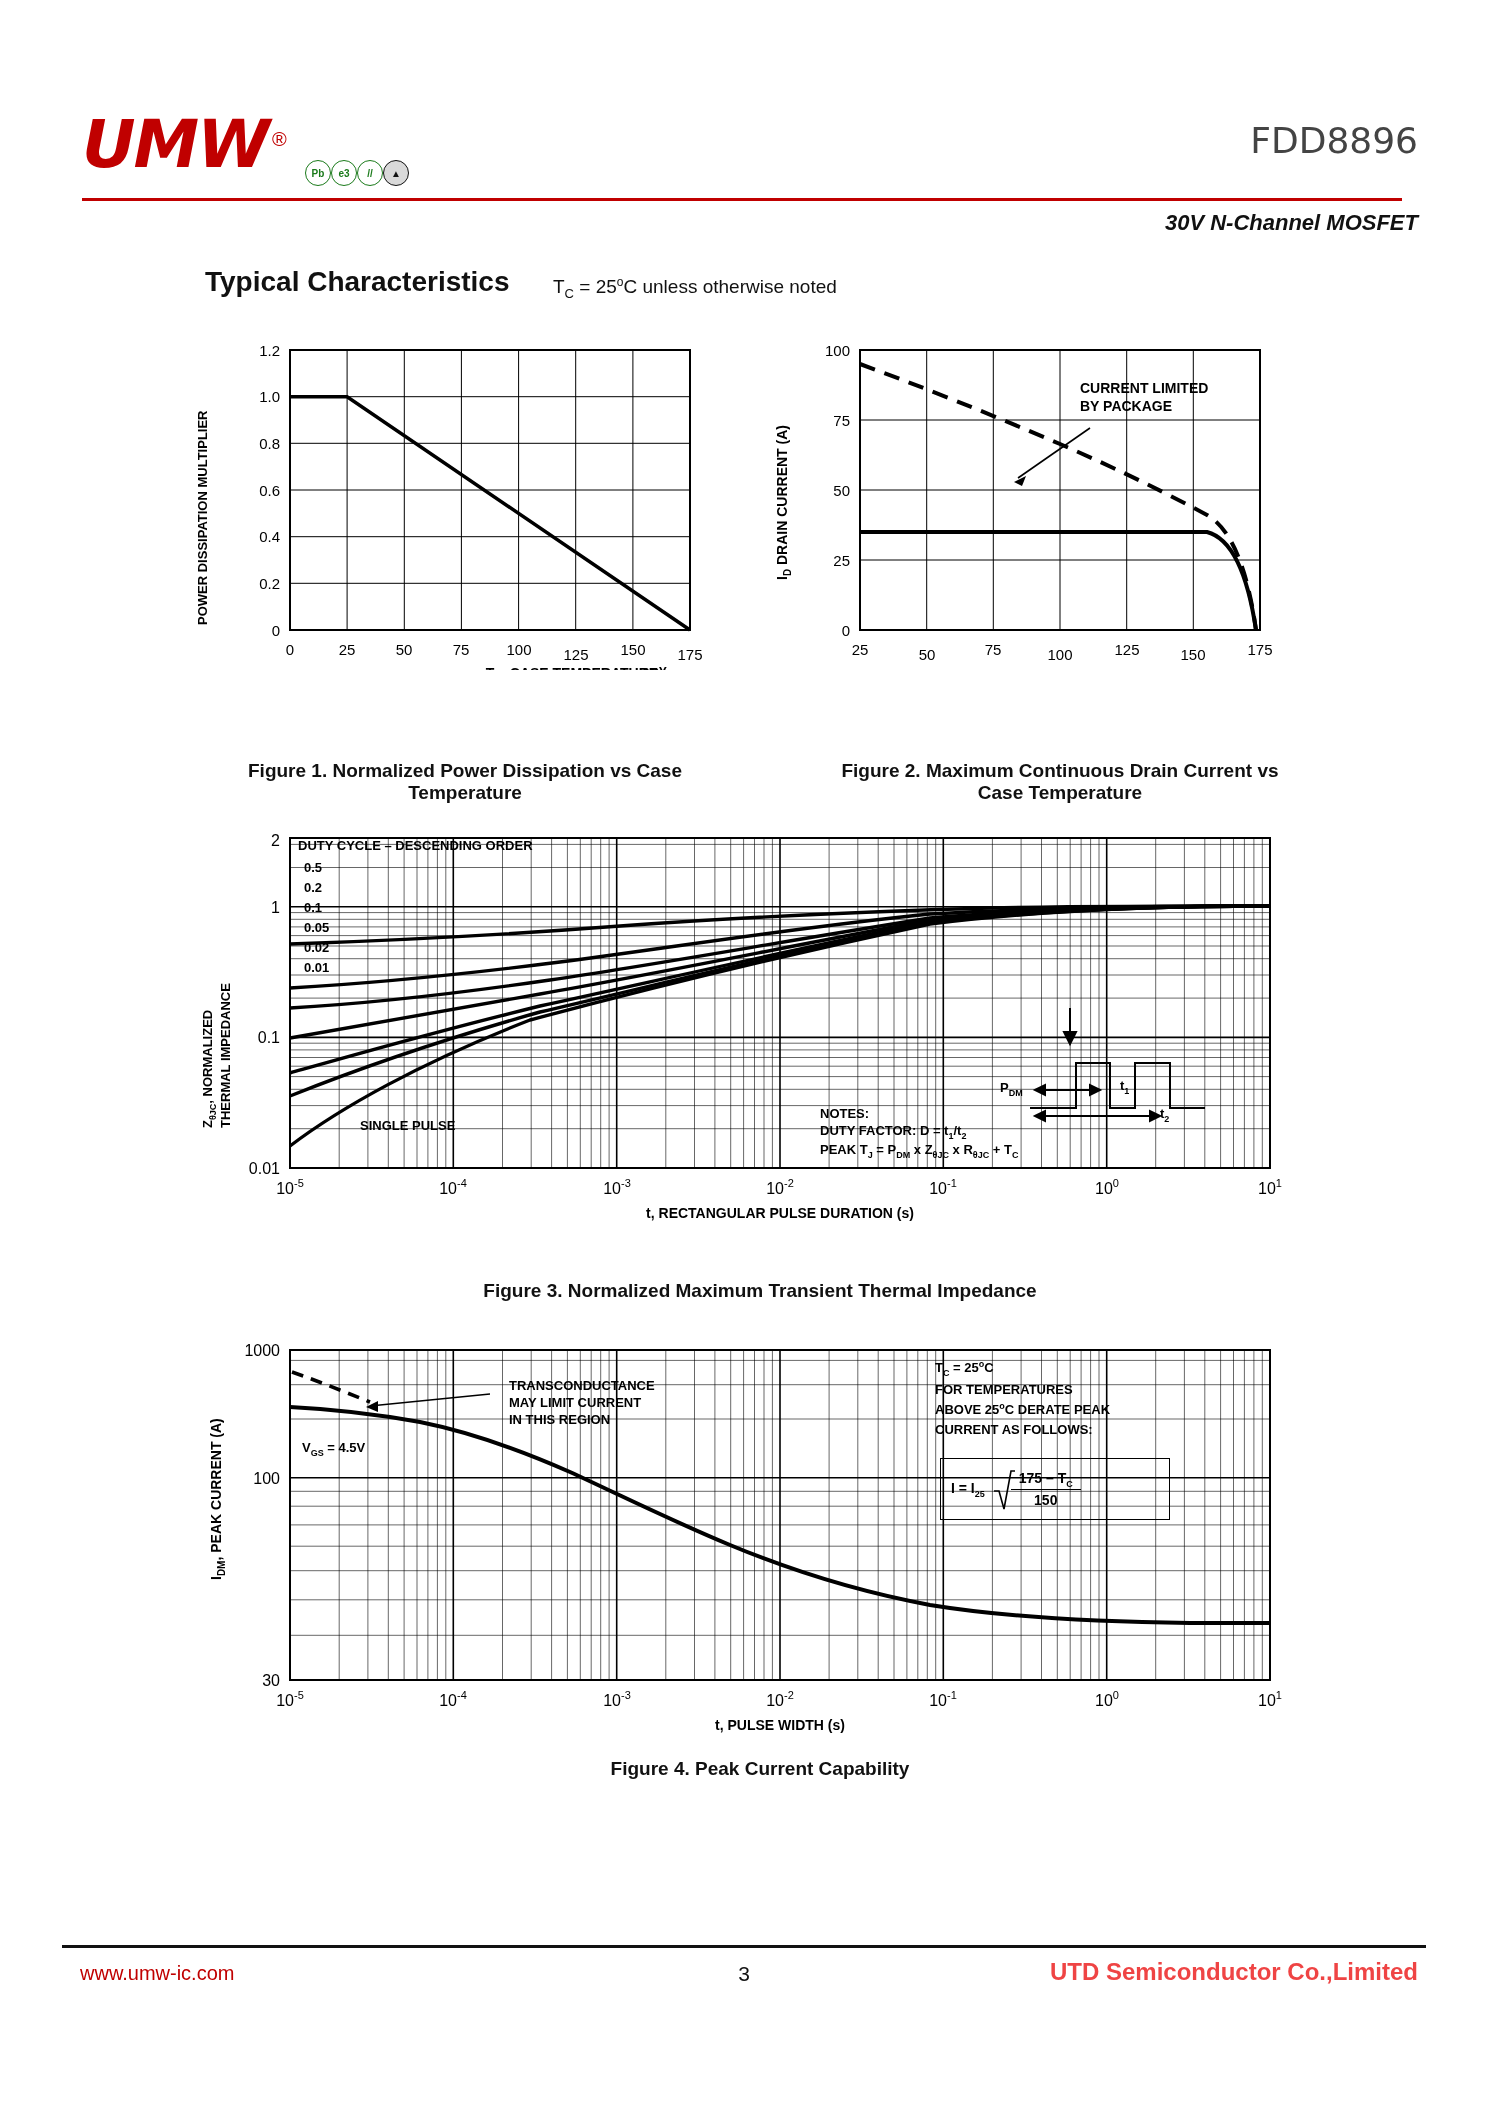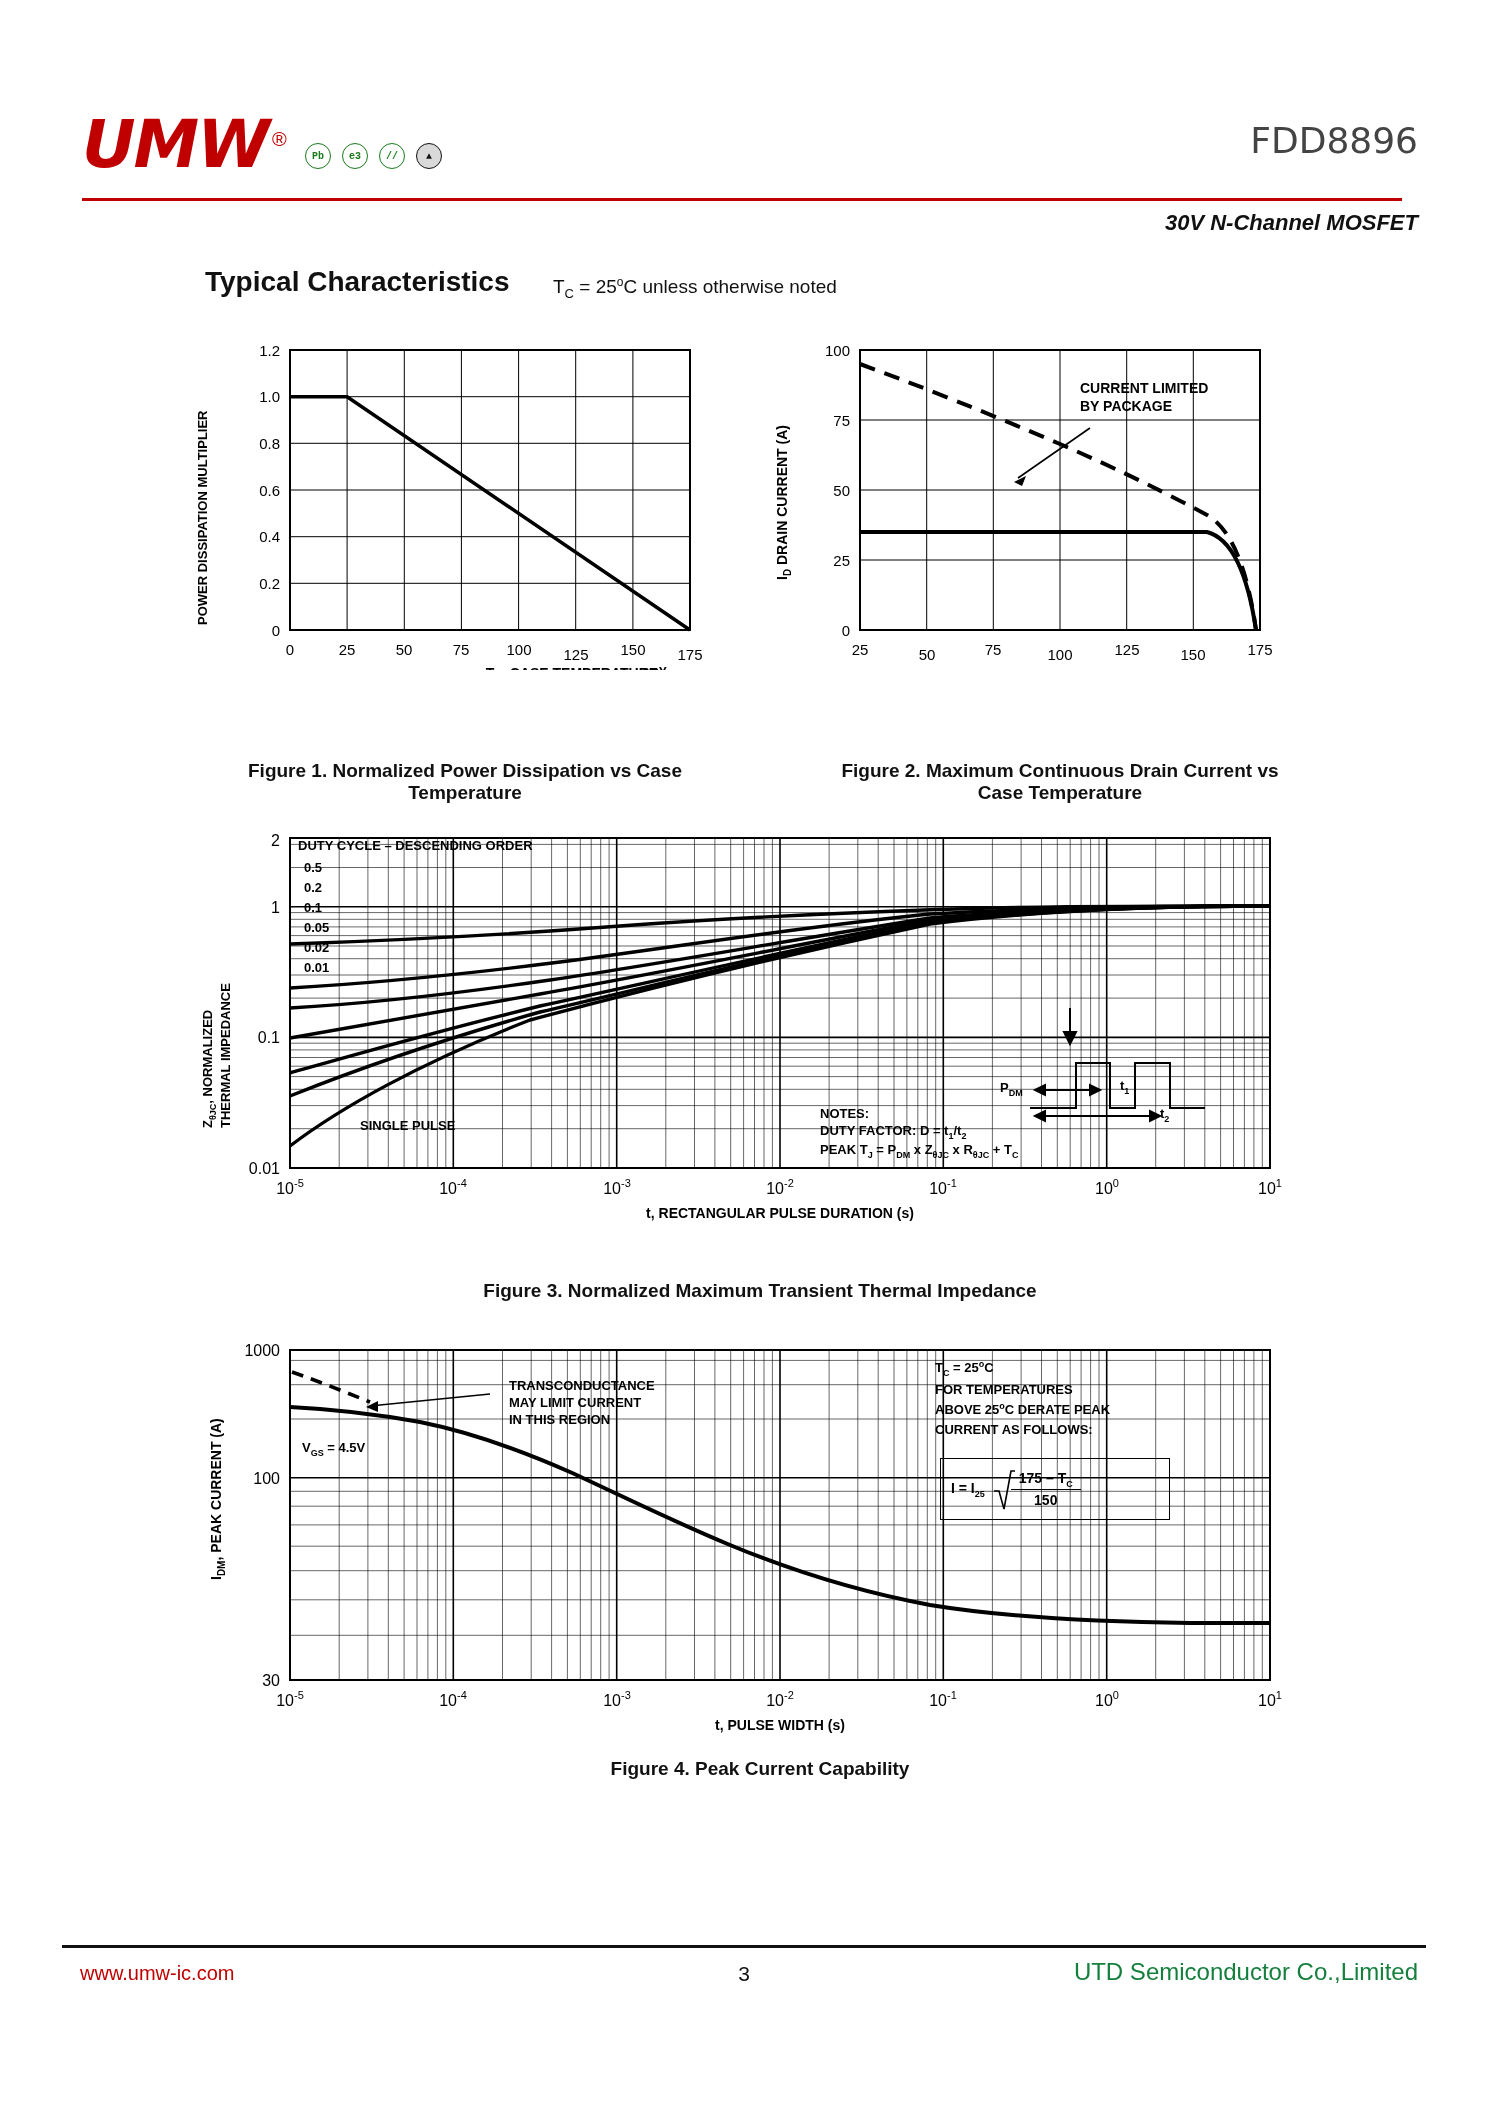--- a/index.html
+++ b/index.html
@@ -11,21 +11,21 @@
     color:#000;
     position:relative;
     overflow:hidden;
   }
   .page { position:relative; width:1488px; height:2051px; }
 
   
   .header { position:absolute; left:0; top:0; width:1488px; height:230px; }
   .logo { position:absolute; left:82px; top:112px; font-family:"DejaVu Sans", sans-serif; font-weight:bold; font-style:italic; font-size:66px; letter-spacing:-2px; color:#c00000; line-height:1; }
   .logo-r { position:absolute; left:272px; top:128px; font-size:20px; color:#c00000; }
-  .eco-icons { position:absolute; left:305px; top:143px; display:flex; gap:11px; align-items:center;font-family:Liberation Mono, monospace; }
+  .eco-icons { position:absolute; left:305px; top:160px; display:flex; gap:0; align-items:center; }
   .eco { width:26px; height:26px; border-radius:50%; border:1.6px solid #1a7a1a; color:#1a7a1a; font-size:10px; display:flex; align-items:center; justify-content:center; font-weight:bold; }
   .eco.dark { border-color:#111; color:#111; background:#d9d9d9; }
   .part-num { position:absolute; right:70px; top:120px; font-family:"DejaVu Sans", sans-serif; font-size:36px; color:#444; letter-spacing:0px; }
   .hrule { position:absolute; left:82px; top:198px; width:1320px; height:3px; background:#c00000; }
   .subtitle { position:absolute; right:70px; top:210px; font-size:22px; font-weight:bold; color:#111;font-style:italic; }
 
   .sec-title { position:absolute; left:205px; top:266px; font-size:28px; font-weight:bold; color:#111; }
   .sec-title-sub { position:absolute; left:553px; top:275px; font-size:19px; color:#111; }
   .sec-title-sub sub { font-size:13px; }
   .sec-title-sub sup { font-size:12px; }
@@ -37,21 +37,21 @@
   .fig-cap { position:absolute; font-size:19px; font-weight:bold; text-align:center; color:#111; }
   svg { display:block; }
 
   .note { position:absolute; font-size:14px; font-weight:bold; line-height:1.25; white-space:pre; }
   .note-sm { position:absolute; font-size:13px; font-weight:bold; line-height:1.3; }
 
   
   .footer-rule { position:absolute; left:62px; top:1945px; width:1364px; height:3px; background:#111; }
   .footer-left { position:absolute; left:80px; top:1962px; font-size:20px; color:#c00000; }
   .footer-center { position:absolute; left:744px; top:1962px; transform:translateX(-50%); font-size:21px; color:#111; }
-  .footer-right { position:absolute; right:70px; top:1958px; font-size:24px; color:#15803d; font-weight:normal;margin-left:28px; }
+  .footer-right { position:absolute; right:70px; top:1958px; font-size:24px; color:#ef4444; font-weight:bold;margin-left:28px; }
 </style>
 </head>
 <body>
 
 <div class="page">
 
   <div class="header">
     <div class="logo">UMW</div>
     <div class="logo-r">®</div>
     <div class="eco-icons">

